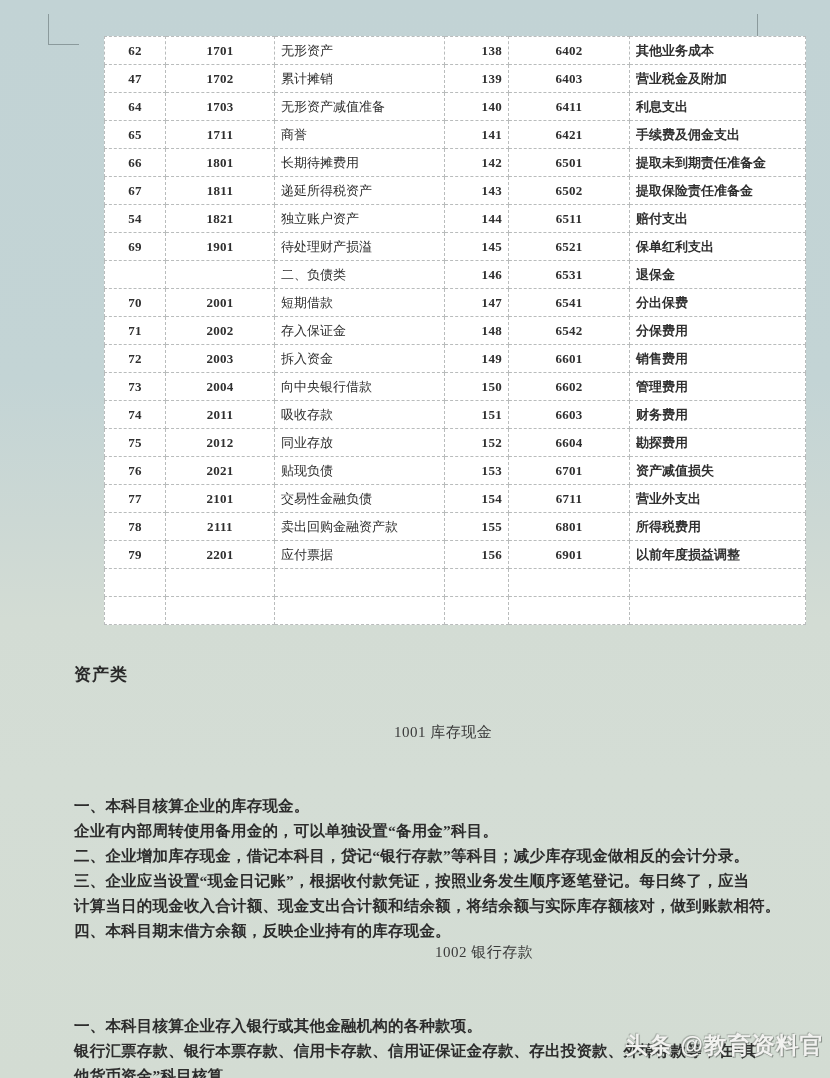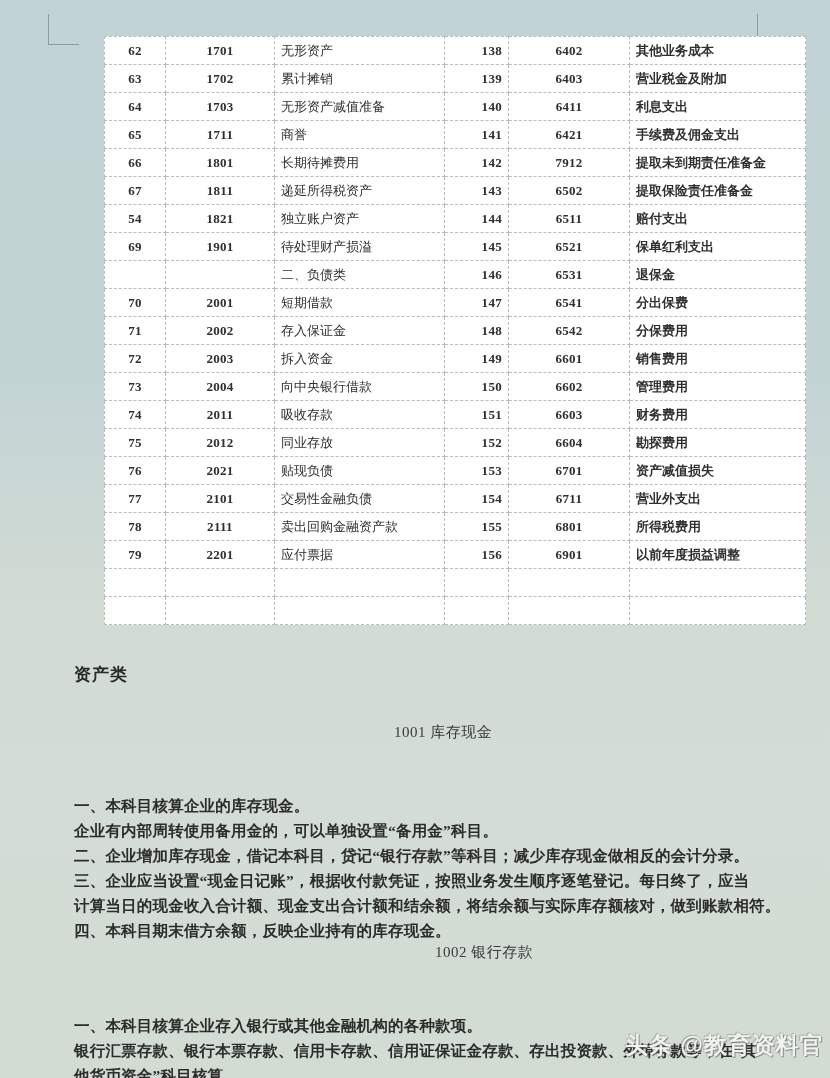--- a/index.html
+++ b/index.html
@@ -149,21 +149,21 @@
       <tbody id="acct-tbody">
           <tr>
             <td class="c-no">62</td>
             <td class="c-code">1701</td>
             <td class="c-name">无形资产</td>
             <td class="c-no2">138</td>
             <td class="c-code2">6402</td>
             <td class="c-name2">其他业务成本</td>
           </tr>
           <tr>
-            <td class="c-no">63</td>
+            <td class="c-no">47</td>
             <td class="c-code">1702</td>
             <td class="c-name">累计摊销</td>
             <td class="c-no2">139</td>
             <td class="c-code2">6403</td>
             <td class="c-name2">营业税金及附加</td>
           </tr>
           <tr>
             <td class="c-no">64</td>
             <td class="c-code">1703</td>
             <td class="c-name">无形资产减值准备</td>
@@ -177,21 +177,21 @@
             <td class="c-name">商誉</td>
             <td class="c-no2">141</td>
             <td class="c-code2">6421</td>
             <td class="c-name2">手续费及佣金支出</td>
           </tr>
           <tr>
             <td class="c-no">66</td>
             <td class="c-code">1801</td>
             <td class="c-name">长期待摊费用</td>
             <td class="c-no2">142</td>
-            <td class="c-code2">7912</td>
+            <td class="c-code2">6501</td>
             <td class="c-name2">提取未到期责任准备金</td>
           </tr>
           <tr>
             <td class="c-no">67</td>
             <td class="c-code">1811</td>
             <td class="c-name">递延所得税资产</td>
             <td class="c-no2">143</td>
             <td class="c-code2">6502</td>
             <td class="c-name2">提取保险责任准备金</td>
           </tr>

